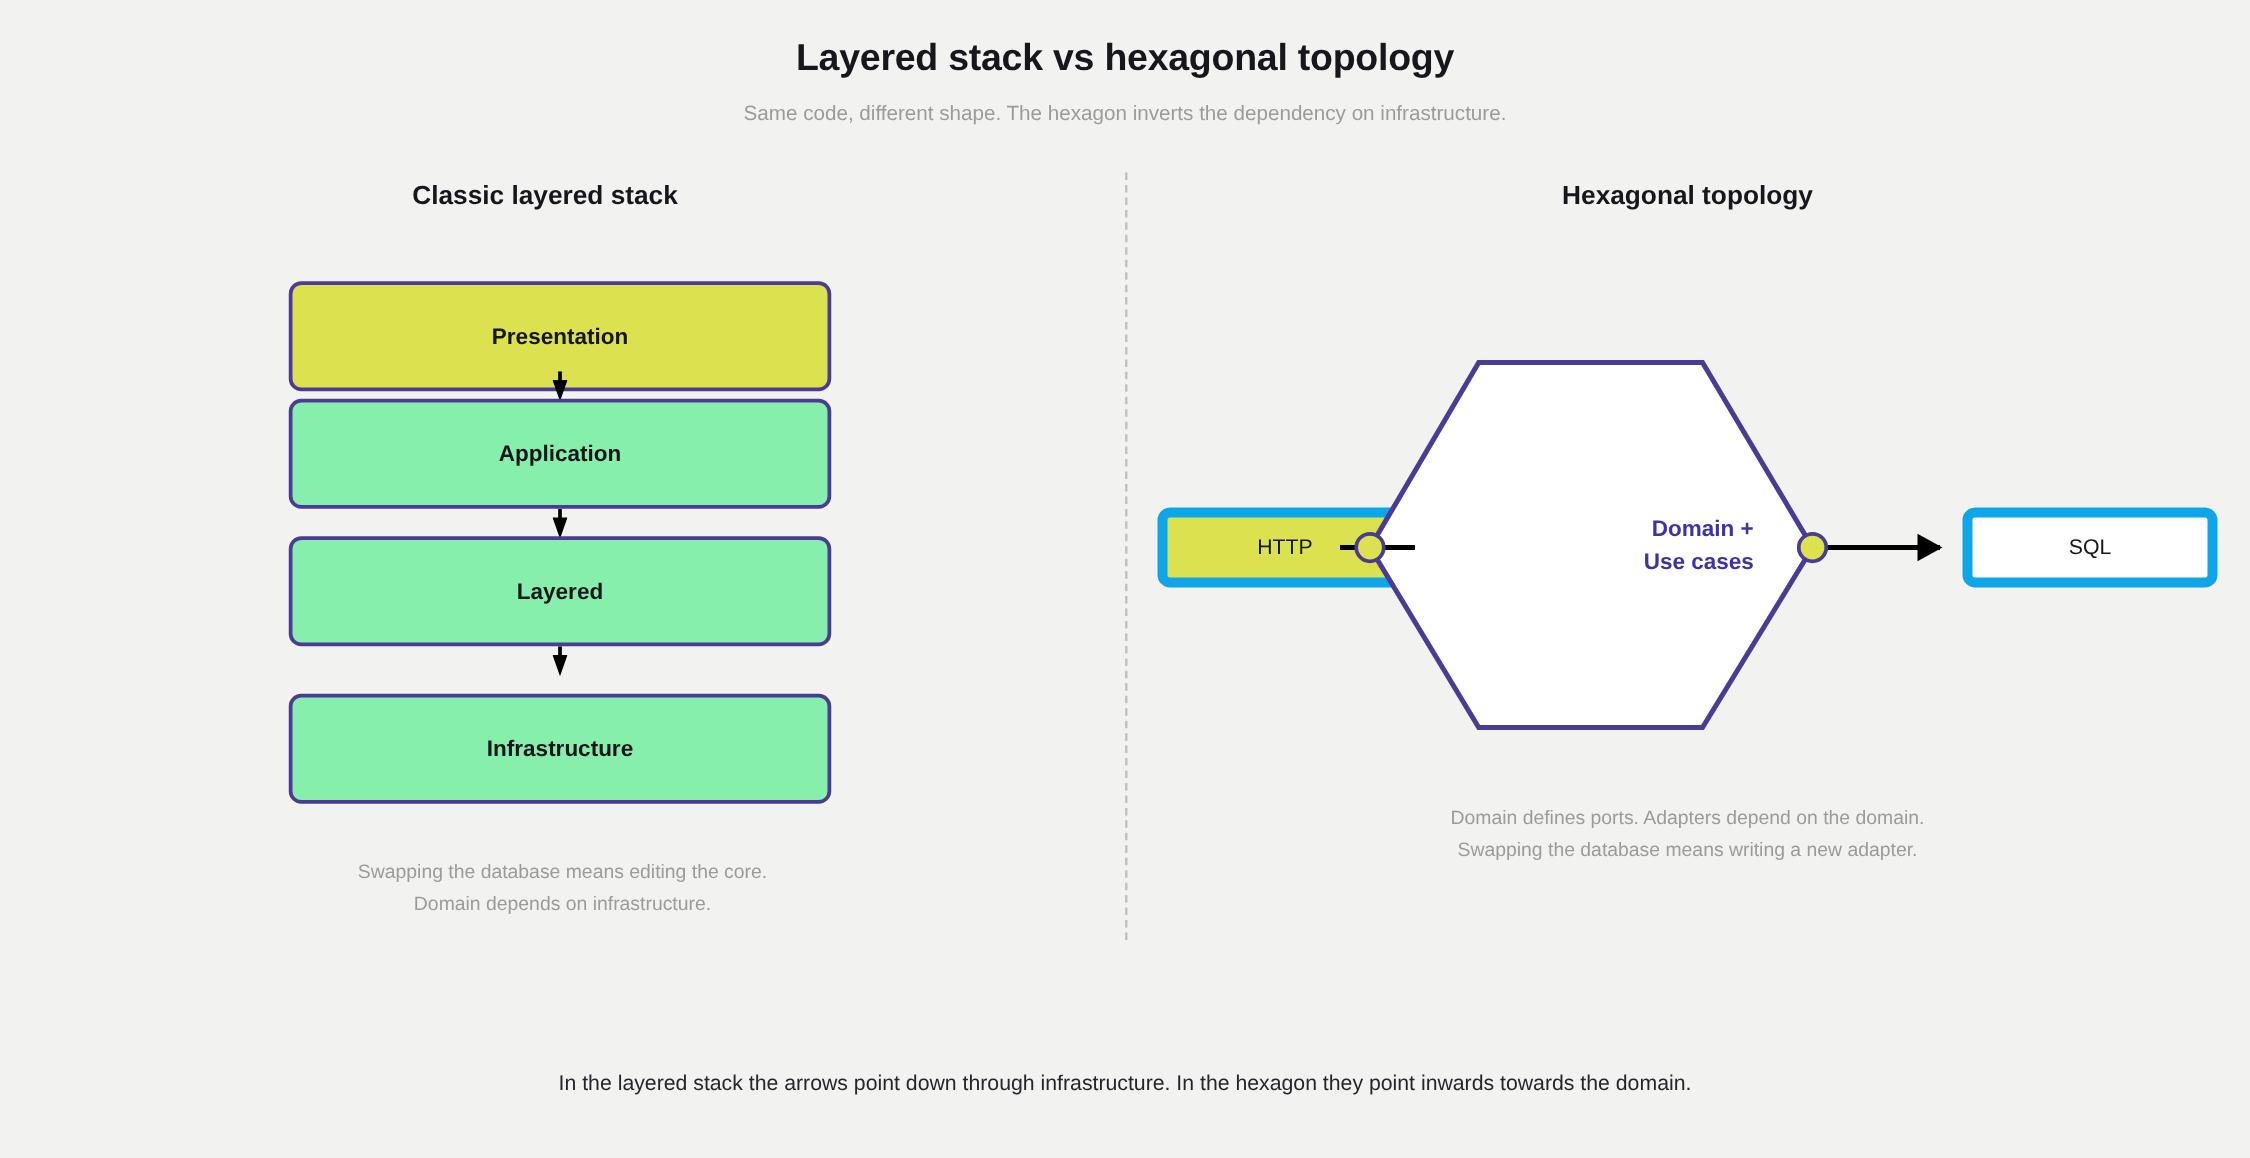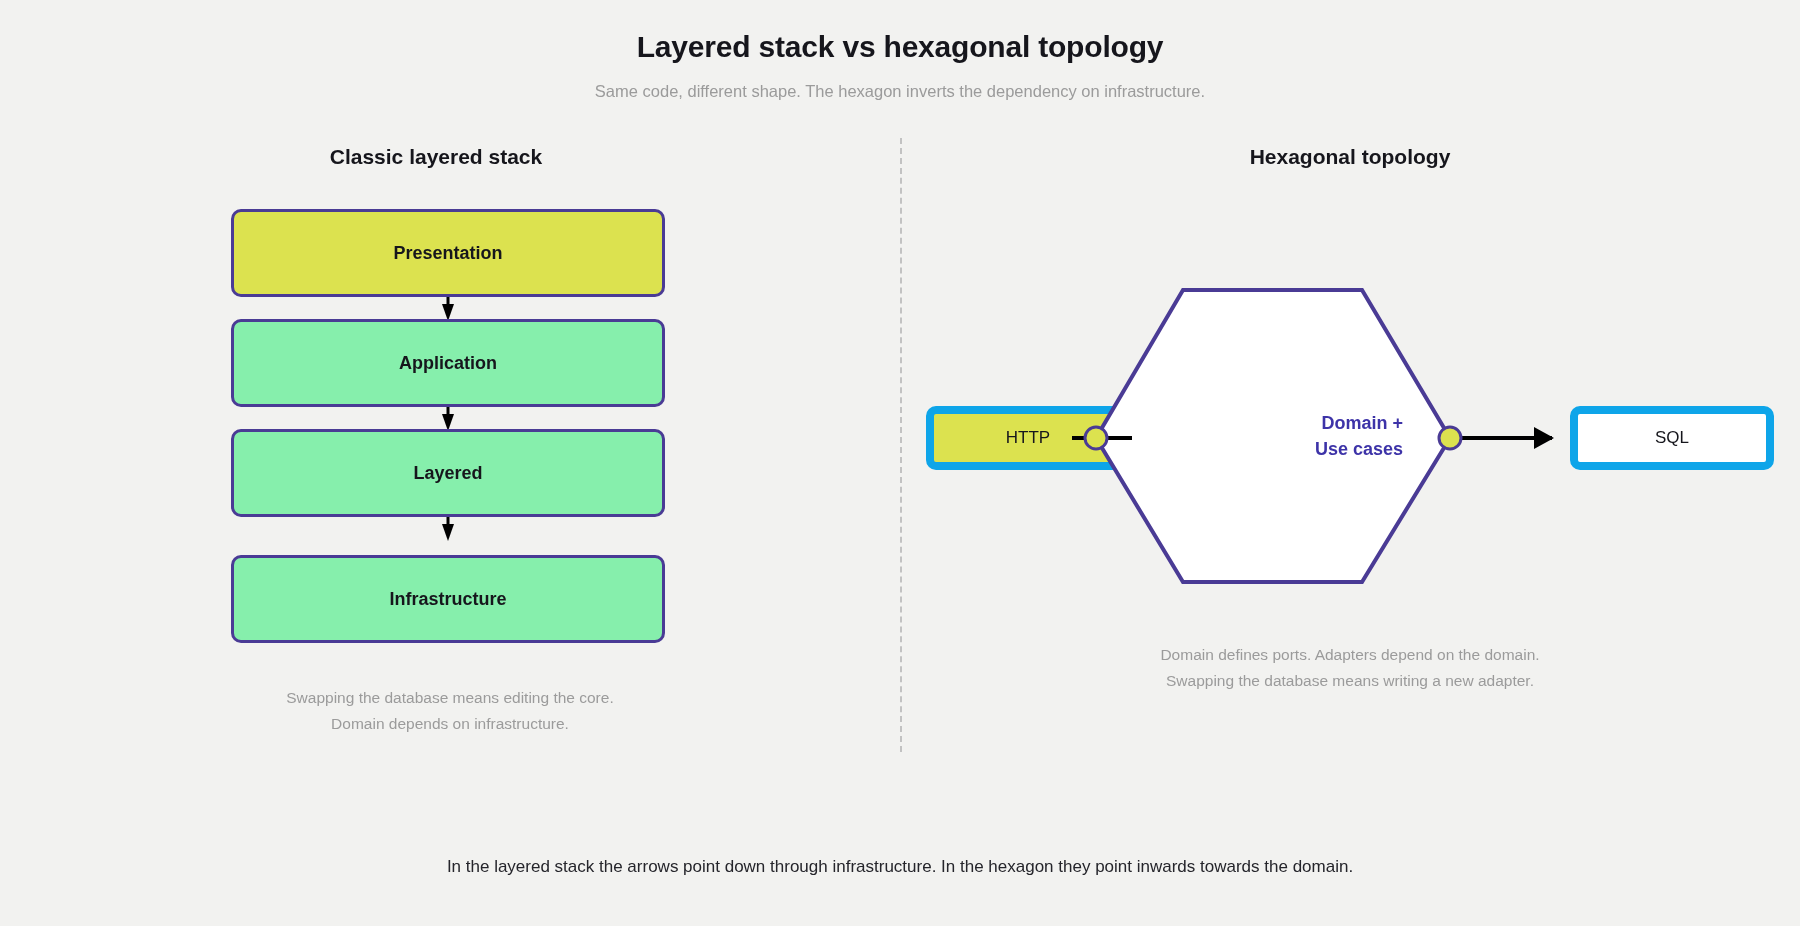--- a/index.html
+++ b/index.html
@@ -146,21 +146,21 @@
 <body>
 
 <div class="page-title">Layered stack vs hexagonal topology</div>
 <div class="page-subtitle">Same code, different shape. The hexagon inverts the dependency on infrastructure.</div>
 
 <div class="divider"></div>
 
 <div class="panel-title left">Classic layered stack</div>
 
 <div class="stack">
-  <div class="layer-box accent" style="top:0px;justify-content:center;">
+  <div class="layer-box accent" style="top:16px;justify-content:center;">
     <span>Presentation</span>
   </div>
   <svg class="down-arrow" style="top:88px;" viewBox="0 0 12 26">
     <line x1="6" y1="0" x2="6" y2="10" stroke="#000000" stroke-width="3"></line>
     <polygon points="0,7 12,7 6,24" fill="#000000"></polygon>
   </svg>
 
   <div class="layer-box" style="top:110px;">
     <span>Application</span>
   </div>

